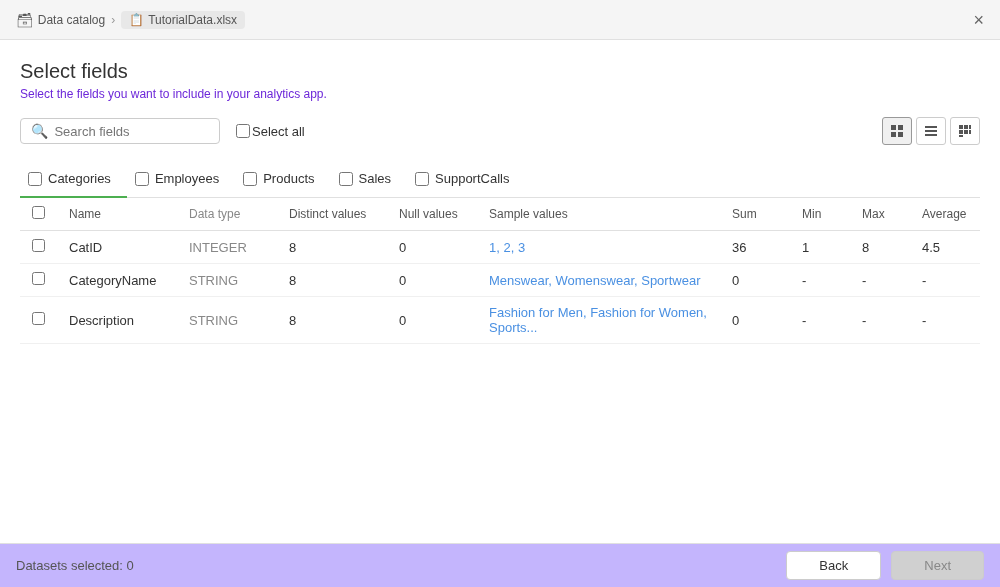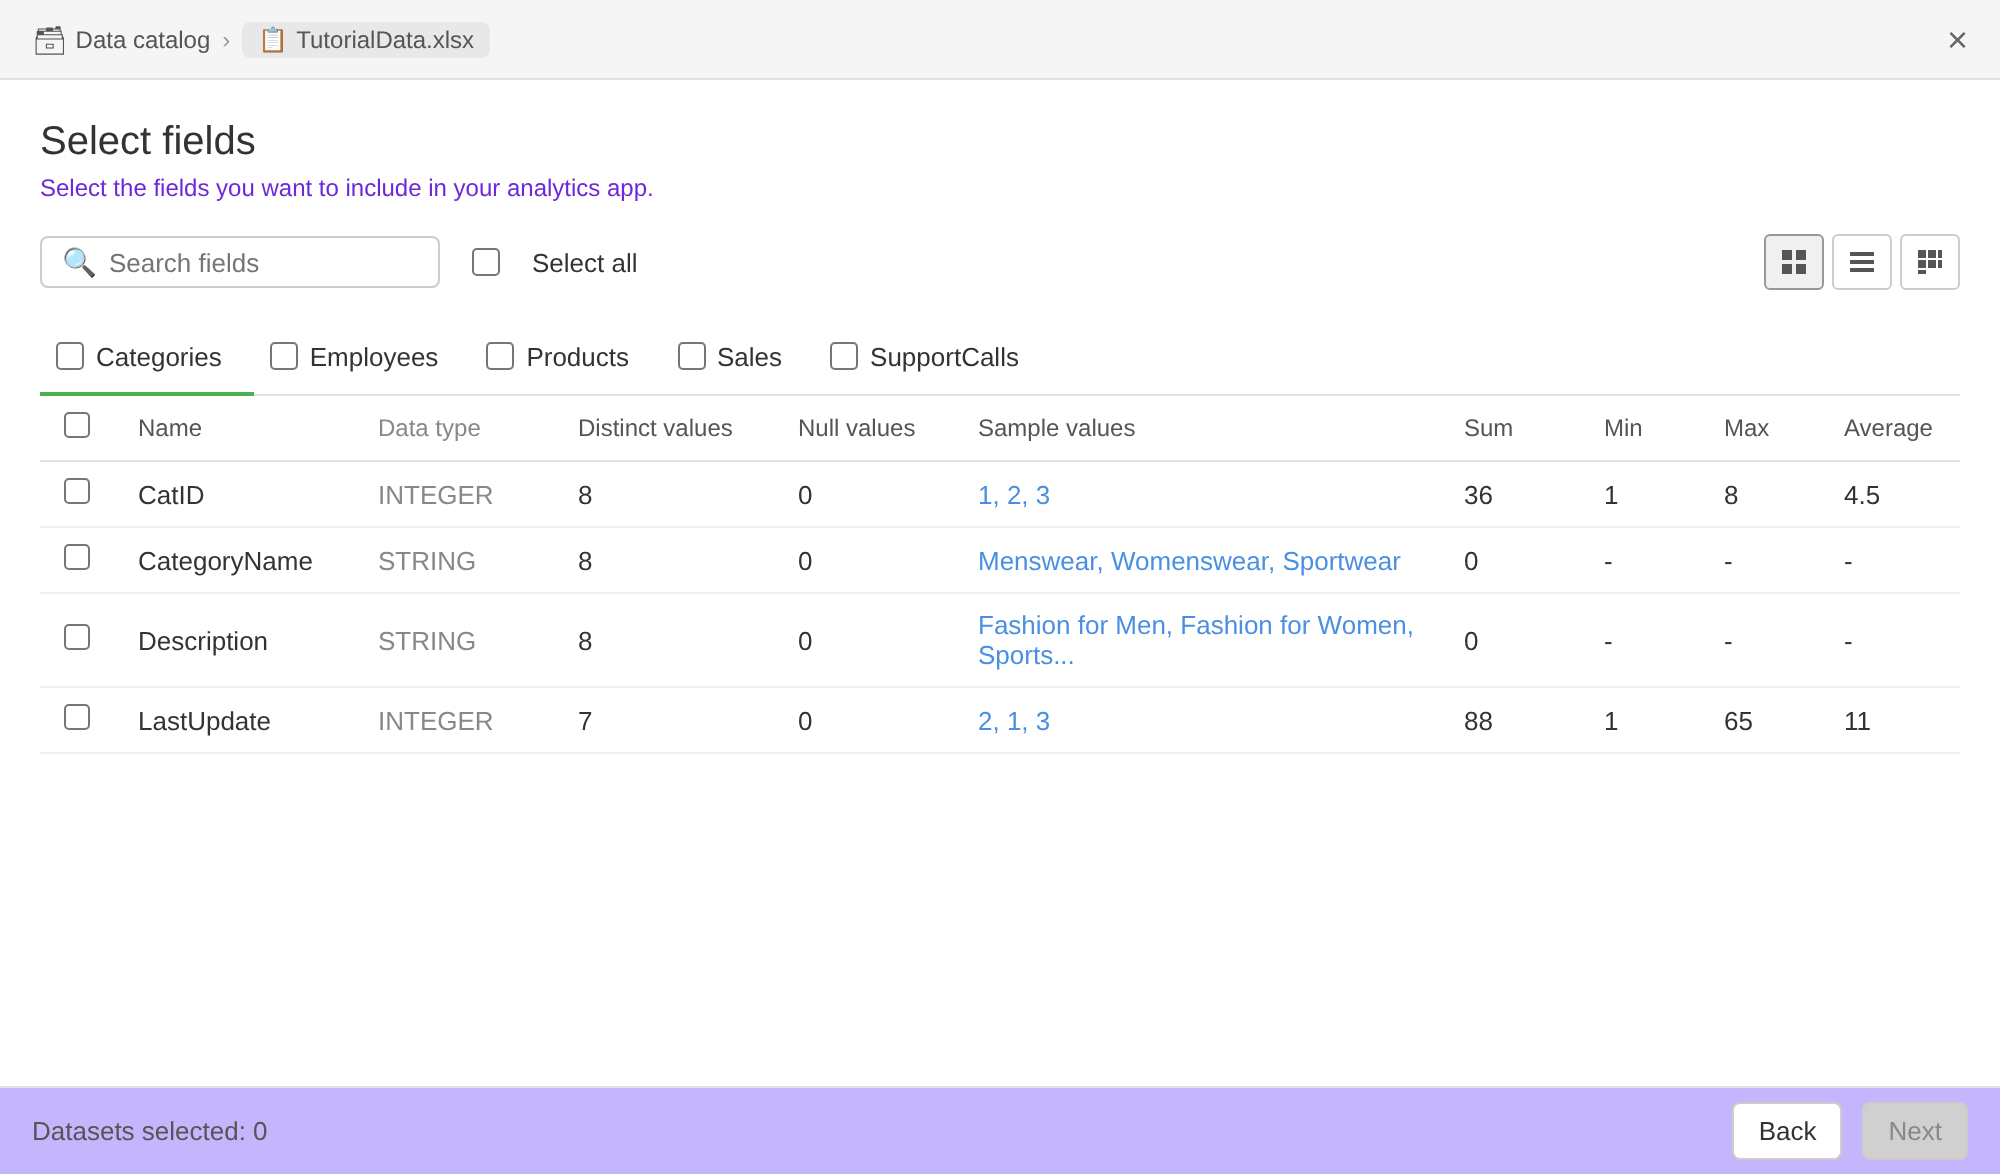--- a/index.html
+++ b/index.html
@@ -22,28 +22,28 @@
 
     
     .page-title { font-size: 20px; font-weight: 500; margin-bottom: 4px; }
     .page-subtitle { font-size: 12px; color: #6d28d9; margin-bottom: 16px; }
 
     
     .search-row { display: flex; align-items: center; gap: 16px; margin-bottom: 16px; }
     .search-box { display: flex; align-items: center; border: 1px solid #ccc; border-radius: 4px; padding: 4px 10px; width: 200px; gap: 6px; }
     .search-icon { color: #999; font-size: 14px; }
     .search-input { border: none; outline: none; font-size: 13px; width: 150px; color: #0369a1; }
-    .select-all-label { display: flex; align-items: center; gap: 16px; font-size: 13px; cursor: pointer; }
+    .select-all-label { display: flex; align-items: center; gap: 2px; font-size: 13px; cursor: pointer; }
     .view-icons { margin-left: auto; display: flex; gap: 4px; }
     .view-btn { width: 30px; height: 28px; border: 1px solid #ccc; background: #fff; border-radius: 3px; cursor: pointer; display: flex; align-items: center; justify-content: center; color: #555; }
     .view-btn.active { border-color: #999; background: #f0f0f0; }
 
     
     .tabs-row { display: flex; align-items: center; border-bottom: 1px solid #e0e0e0; margin-bottom: 0; }
-    .tab-item { display: flex; align-items: flex-start; gap: 6px; padding: 10px 16px 10px 8px; cursor: pointer; font-size: 13px; color: #333; white-space: nowrap; border-bottom: 2px solid transparent; margin-bottom: -1px; }
+    .tab-item { display: flex; align-items: center; gap: 6px; padding: 10px 16px 10px 8px; cursor: pointer; font-size: 13px; color: #333; white-space: nowrap; border-bottom: 2px solid transparent; margin-bottom: -1px; }
     .tab-item.active { border-bottom: 2px solid #4caf50; font-weight: 500; }
     .tab-checkbox { width: 14px; height: 14px; }
 
     
     .table-container { overflow-y: auto; flex: 1; }
     table { width: 100%; border-collapse: collapse; font-size: 13px; }
     thead tr { background: #fff; }
     th { text-align: left; padding: 8px 12px; font-weight: 500; color: #555; border-bottom: 1px solid #e0e0e0; white-space: nowrap; font-size: 12px; }
     td { padding: 8px 12px; border-bottom: 1px solid #f0f0f0; color: #333; }
     .col-check { width: 30px; }
@@ -57,21 +57,21 @@
     .col-max { width: 60px; }
     .col-avg { width: 70px; }
 
     
     .scroll-area { height: 20px; background: #f5f5f5; border-top: 1px solid #e0e0e0; position: relative; }
     .scroll-thumb { position: absolute; left: 14px; top: 4px; width: 330px; height: 12px; background: #ccc; border-radius: 6px; }
 
     
     .footer { display: flex; align-items: center; justify-content: flex-end; gap: 10px; padding: 8px 16px; border-top: 1px solid #e0e0e0; height: 44px; background: #c4b5fd; position: absolute; bottom: 0; left: 0; right: 0; }
     .datasets-count { font-size: 13px; color: #555; margin-right: auto; }
-    .btn { padding: 6px 12px; border-radius: 4px; font-size: 13px; cursor: pointer; border: 1px solid #ccc; background: #fff; color: #333; }
+    .btn { padding: 6px 32px; border-radius: 4px; font-size: 13px; cursor: pointer; border: 1px solid #ccc; background: #fff; color: #333; }
     .btn-next { background: #d0d0d0; color: #888; border-color: #ccc; cursor: not-allowed; }
     .btn-back { background: #fff; border: 1px solid #ccc; }
   </style>
 </head>
 <body>
 
 <div class="top-bar">
   <div class="breadcrumb">
     <div class="breadcrumb-item">
       <span class="breadcrumb-icon">🗃</span>
@@ -198,32 +198,20 @@
     <td class="col-name">Description</td>
     <td class="col-datatype" style="color:#888">STRING</td>
     <td class="col-distinct">8</td>
     <td class="col-null">0</td>
     <td class="col-sample" style="color:#4a90e2">Fashion for Men, Fashion for Women, Sports...</td>
     <td class="col-sum">0</td>
     <td class="col-min">-</td>
     <td class="col-max">-</td>
     <td class="col-avg">-</td>
   </tr>
-          <tr>
-    <td class="col-check"><input type="checkbox" style=""></td>
-    <td class="col-name">LastUpdate</td>
-    <td class="col-datatype" style="color:#888">INTEGER</td>
-    <td class="col-distinct">7</td>
-    <td class="col-null">0</td>
-    <td class="col-sample" style="color:#4a90e2">2, 1, 3</td>
-    <td class="col-sum">88</td>
-    <td class="col-min">1</td>
-    <td class="col-max">65</td>
-    <td class="col-avg">11</td>
-  </tr>
         </tbody>
     </table>
   </div>
 </div>
 
 <div class="scroll-area">
   <div class="scroll-thumb"></div>
 </div>
 
 <div class="footer">

